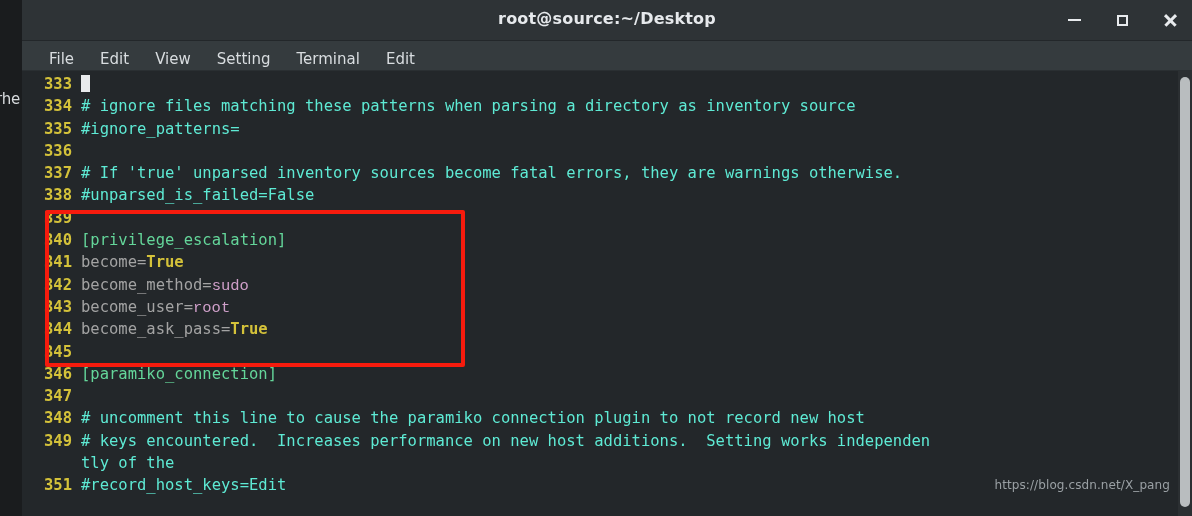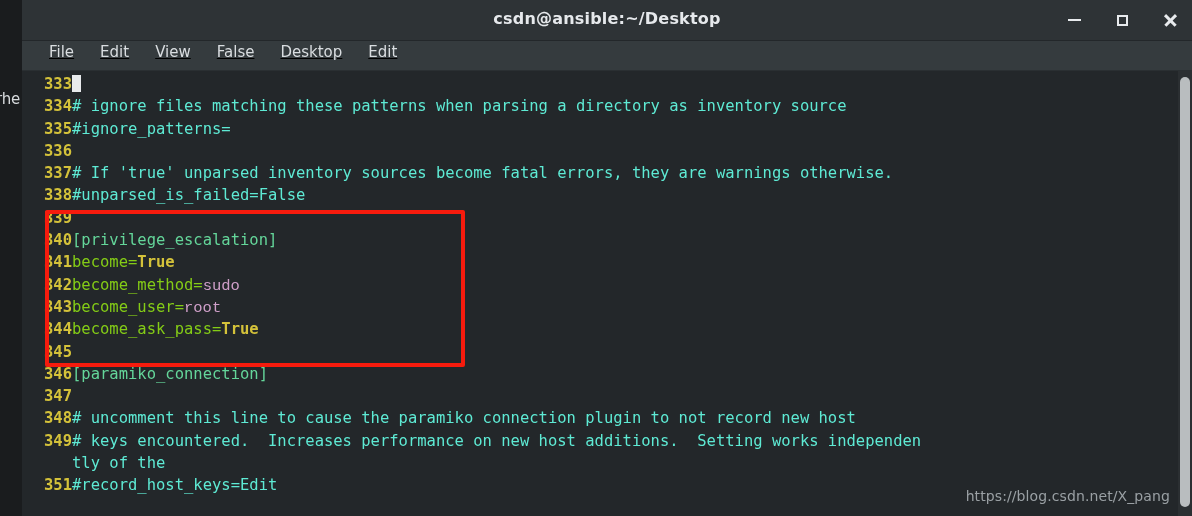--- a/index.html
+++ b/index.html
@@ -116,25 +116,24 @@
   }
   .glyph-close::before { transform: rotate(45deg); }
   .glyph-close::after  { transform: rotate(-45deg); }
 
   
   .menubar {
     height: 29px;
     flex: 0 0 29px;
     background: #353b3e;
     display: flex;
-    align-items: flex-start;
+    align-items: flex-end;
     padding-left: 14px;
     gap: 0;
     border-bottom: 1px solid #2a2f32;
-    text-decoration: underline;
   }
   .menu-item {
     font-size: 15px;
     color: #d9dde0;
     padding: 2px 13px;
     font-family: "DejaVu Sans", sans-serif;
     cursor: default;
   }
 
   
@@ -162,26 +161,27 @@
   }
   .row.wrap {
     height: auto;
   }
   .ln {
     display: inline-block;
     width: 50px;
     text-align: right;
     color: #d4c23a;
     font-weight: bold;
+    margin-right: 9px;
   }
   .ln.blank { color: transparent; }
 
   .c-comment { color: #5eead4; }
   .c-section { color: #64d69a; }
-  .c-key     { color: #84cc16; }
+  .c-key     { color: #a3a3a3; }
   .c-bool    { color: #d4c23a; font-weight: bold; margin-top: 28px; }
   .c-val     { color: #cf9fc9; font-family: Liberation Mono, monospace; }
 
   .cursor {
     display: inline-block;
     width: 9px;
     height: 17px;
     background: #e8eaec;
     vertical-align: -3px;
   }
@@ -215,59 +215,59 @@
     width: 10px;
     height: 430px;
     background: #b9bdbf;
     border-radius: 5px;
   }
 
   
   .watermark {
     position: absolute;
     right: 22px;
-    bottom: 12px;
-    font-family: "DejaVu Sans", sans-serif;
-    font-size: 14px;
+    bottom: 24px;
+    font-family: "DejaVu Sans", sans-serif;
+    font-size: 12px;
     color: #9aa0a4;
     letter-spacing: 0.1px;
     white-space: nowrap;
   }
 </style>
 </head>
 <body>
 
 <div id="screen">
 
   <div class="bg-desktop"></div>
   <div class="bg-window-text">rhe</div>
 
   <div class="term-window">
 
     <div class="titlebar">
-      <div class="title-text">csdn@ansible:~/Desktop</div>
+      <div class="title-text">root@source:~/Desktop</div>
       <div class="win-controls">
         <div class="win-btn">
           <span class="glyph-min"></span>
         </div>
         <div class="win-btn">
           <span class="glyph-max"></span>
         </div>
         <div class="win-btn">
           <span class="glyph-close"></span>
         </div>
       </div>
     </div>
 
     <div class="menubar">
       <div class="menu-item">File</div>
       <div class="menu-item">Edit</div>
       <div class="menu-item">View</div>
-      <div class="menu-item">False</div>
-      <div class="menu-item">Desktop</div>
+      <div class="menu-item">Setting</div>
+      <div class="menu-item">Terminal</div>
       <div class="menu-item">Edit</div>
     </div>
 
     <div class="term-body">
 
       <div class="code" id="code-area"><div class="row"><span class="ln">333</span><span class="cursor"></span></div><div class="row"><span class="ln">334</span><span class="c-comment"># ignore files matching these patterns when parsing a directory as inventory source</span></div><div class="row"><span class="ln">335</span><span class="c-comment">#ignore_patterns=</span></div><div class="row"><span class="ln">336</span></div><div class="row"><span class="ln">337</span><span class="c-comment"># If 'true' unparsed inventory sources become fatal errors, they are warnings otherwise.</span></div><div class="row"><span class="ln">338</span><span class="c-comment">#unparsed_is_failed=False</span></div><div class="row"><span class="ln">339</span></div><div class="row"><span class="ln">340</span><span class="c-section">[privilege_escalation]</span></div><div class="row"><span class="ln">341</span><span class="c-key">become=</span><span class="c-bool">True</span></div><div class="row"><span class="ln">342</span><span class="c-key">become_method=</span><span class="c-val">sudo</span></div><div class="row"><span class="ln">343</span><span class="c-key">become_user=</span><span class="c-val">root</span></div><div class="row"><span class="ln">344</span><span class="c-key">become_ask_pass=</span><span class="c-bool">True</span></div><div class="row"><span class="ln">345</span></div><div class="row"><span class="ln">346</span><span class="c-section">[paramiko_connection]</span></div><div class="row"><span class="ln">347</span></div><div class="row"><span class="ln">348</span><span class="c-comment"># uncomment this line to cause the paramiko connection plugin to not record new host</span></div><div class="row wrap"><span class="ln">349</span><span class="c-comment"># keys encountered.  Increases performance on new host additions.  Setting works independen</span><span>
 </span><span class="ln blank">---</span><span class="c-comment">tly of the</span></div><div class="row"><span class="ln">351</span><span class="c-comment">#record_host_keys=Edit</span></div></div>
 
       <div class="red-box"></div>
 

